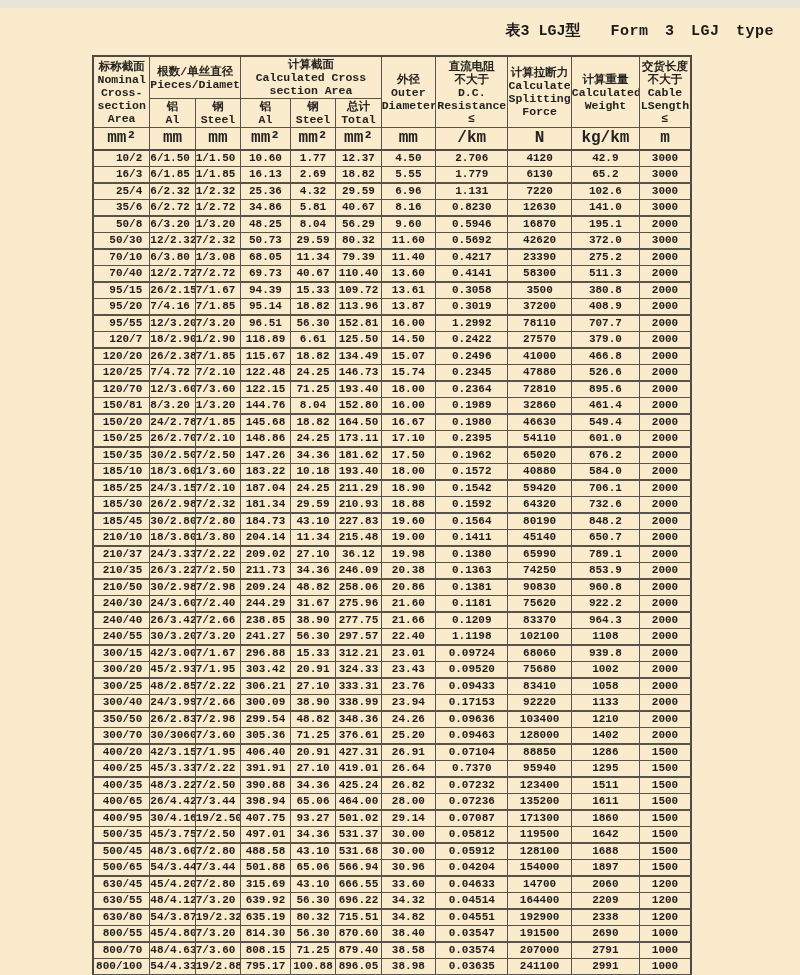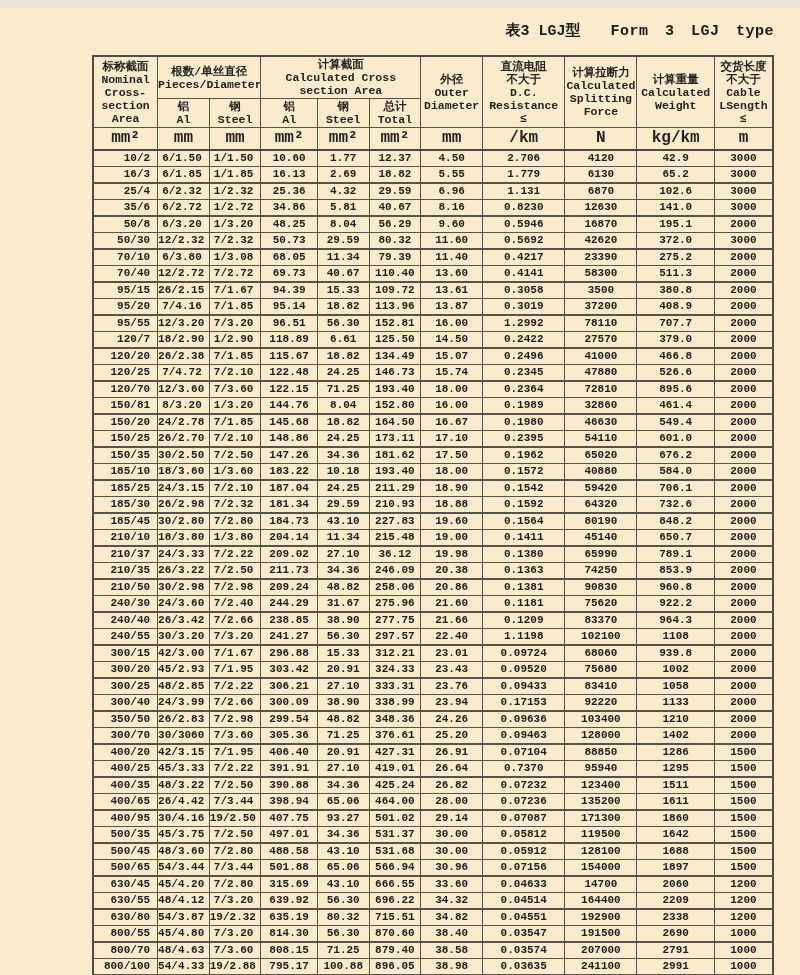--- a/index.html
+++ b/index.html
@@ -18,21 +18,21 @@
     top:13px; right:26px;
     font-size:15px;
     font-weight:bold;
     color:#1c1b18;
     white-space:nowrap;
   }
   .title .en { margin-left:30px; word-spacing:7px; letter-spacing:0.5px; }
   table.spec {
     position:absolute;
     left:92px; top:47px;
-    width:682px;
+    width:600px;
     border-collapse:collapse;
     table-layout:fixed;
     border:2px solid #4e4b44;
   }
   th, td {
     border:1px solid #56534b;
     overflow:hidden;
   }
   thead th {
     font-size:11.5px;
@@ -170,21 +170,21 @@
         </tr>
         <tr>
           <td>25/4</td>
           <td>6/2.32</td>
           <td>1/2.32</td>
           <td>25.36</td>
           <td>4.32</td>
           <td>29.59</td>
           <td>6.96</td>
           <td>1.131</td>
-          <td>6870</td>
+          <td>7220</td>
           <td>102.6</td>
           <td>3000</td>
         </tr>
         <tr>
           <td>35/6</td>
           <td>6/2.72</td>
           <td>1/2.72</td>
           <td>34.86</td>
           <td>5.81</td>
           <td>40.67</td>
@@ -702,21 +702,21 @@
           <td>1500</td>
         </tr>
         <tr>
           <td>500/65</td>
           <td>54/3.44</td>
           <td>7/3.44</td>
           <td>501.88</td>
           <td>65.06</td>
           <td>566.94</td>
           <td>30.96</td>
-          <td>0.07156</td>
+          <td>0.04204</td>
           <td>154000</td>
           <td>1897</td>
           <td>1500</td>
         </tr>
         <tr>
           <td>630/45</td>
           <td>45/4.20</td>
           <td>7/2.80</td>
           <td>315.69</td>
           <td>43.10</td>

